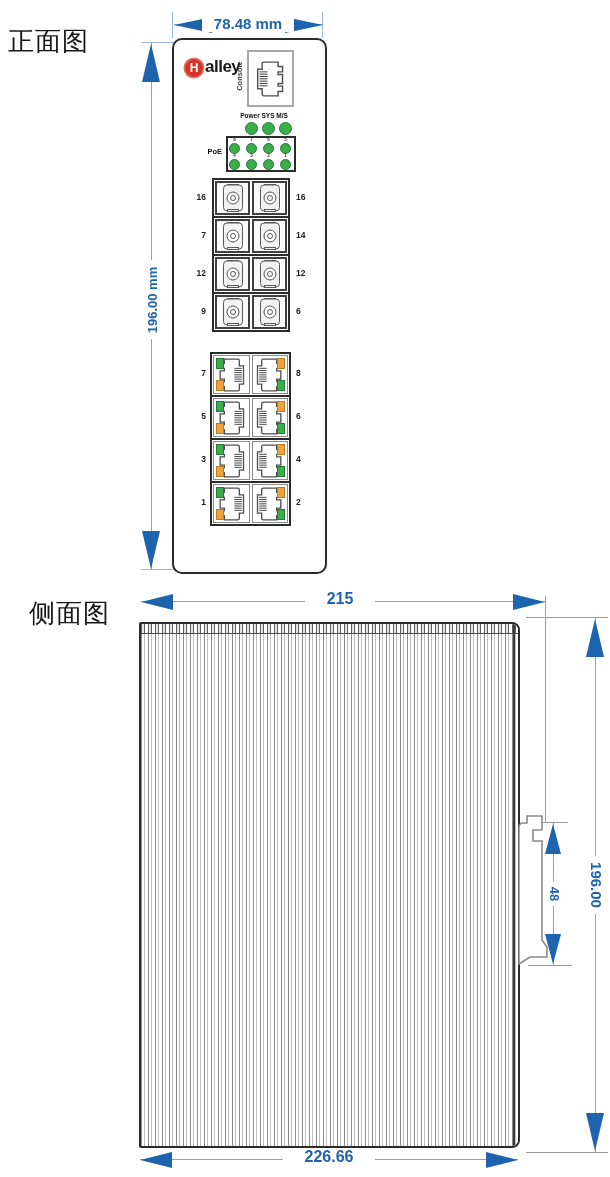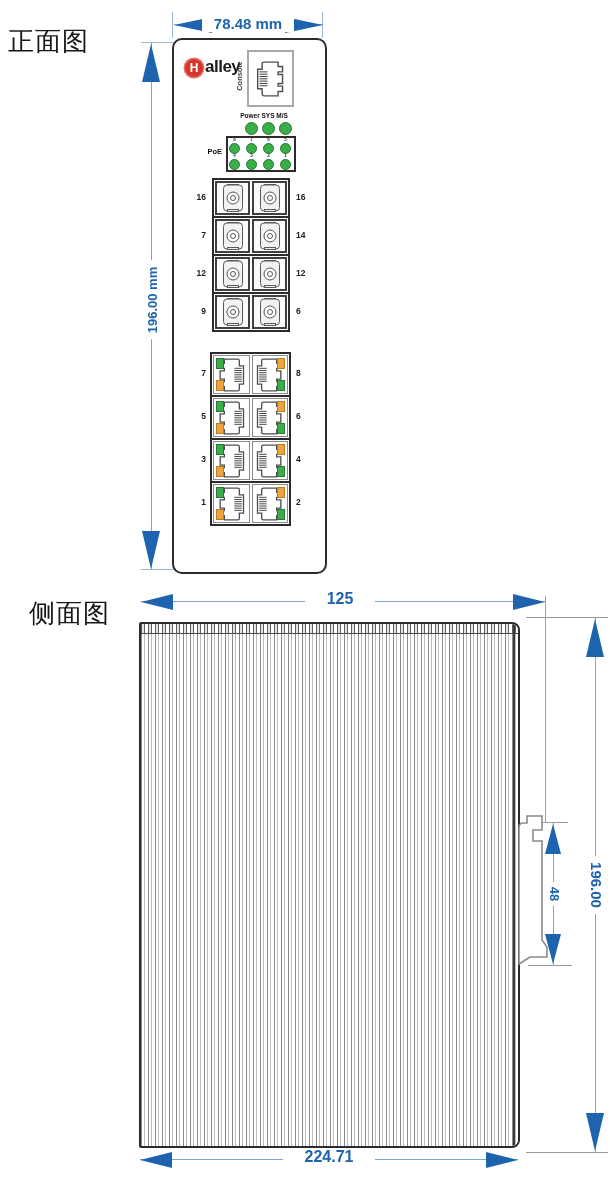--- a/index.html
+++ b/index.html
@@ -302,21 +302,21 @@
   <div class="abs portnum pl" style="top:454px;">3</div>
   <div class="abs portnum pr" style="top:454px;">4</div>
   <div class="abs portnum pl" style="top:497px;">1</div>
   <div class="abs portnum pr" style="top:497px;">2</div>
 
   <div class="abs title" style="left:8px;top:596px;margin-left:21px;">侧面图</div>
 
   <div class="abs dline" style="left:141px;top:601px;width:404px;height:1px;"></div>
   <div class="abs arr arr-l sm" style="left:141px;top:594px;"></div>
   <div class="abs arr arr-r sm" style="left:513px;top:594px;"></div>
-  <div class="abs dimtxt" style="left:305px;top:590px;width:70px;font-size:16px;">125</div>
+  <div class="abs dimtxt" style="left:305px;top:590px;width:70px;font-size:16px;">215</div>
   <div class="abs dline" style="left:545px;top:596px;width:1px;height:226px;"></div>
 
   <div class="abs" id="side-body">
     <div class="fin-top"></div>
     <div class="fins"></div>
     <div class="side-edge"></div>
   </div>
 
   <svg class="abs" style="left:517px;top:814px;" width="32" height="158" viewBox="0 0 32 158">
     <path d="M2,150 L2,14 Q2,9 6,9 L10,9 L10,2 L25,2 L25,16 L16,16 L16,27 L25,27 L25,126 L30,133 L30,143 L13,143 L2,150 Z" fill="#ffffff" stroke="#8a8a8a" stroke-width="1.6"></path>
@@ -332,15 +332,15 @@
   <div class="abs gtick" style="left:526px;top:617px;width:82px;height:1px;"></div>
   <div class="abs gtick" style="left:526px;top:1152px;width:82px;height:1px;"></div>
   <div class="abs dline" style="left:595px;top:618px;width:1px;height:534px;"></div>
   <div class="abs arr arr-u" style="left:586px;top:619px;"></div>
   <div class="abs arr arr-d" style="left:586px;top:1113px;"></div>
   <div class="abs dimtxt rot-cw" style="left:596px;top:885px;font-size:15px;padding:1px 6px;white-space:nowrap;">196.00</div>
 
   <div class="abs dline" style="left:140px;top:1159px;width:378px;height:1px;"></div>
   <div class="abs arr arr-l sm" style="left:140px;top:1152px;"></div>
   <div class="abs arr arr-r sm" style="left:486px;top:1152px;"></div>
-  <div class="abs dimtxt" style="left:283px;top:1148px;width:92px;font-size:16px;">224.71</div>
+  <div class="abs dimtxt" style="left:283px;top:1148px;width:92px;font-size:16px;">226.66</div>
 
 </div>
 
 </body></html>

